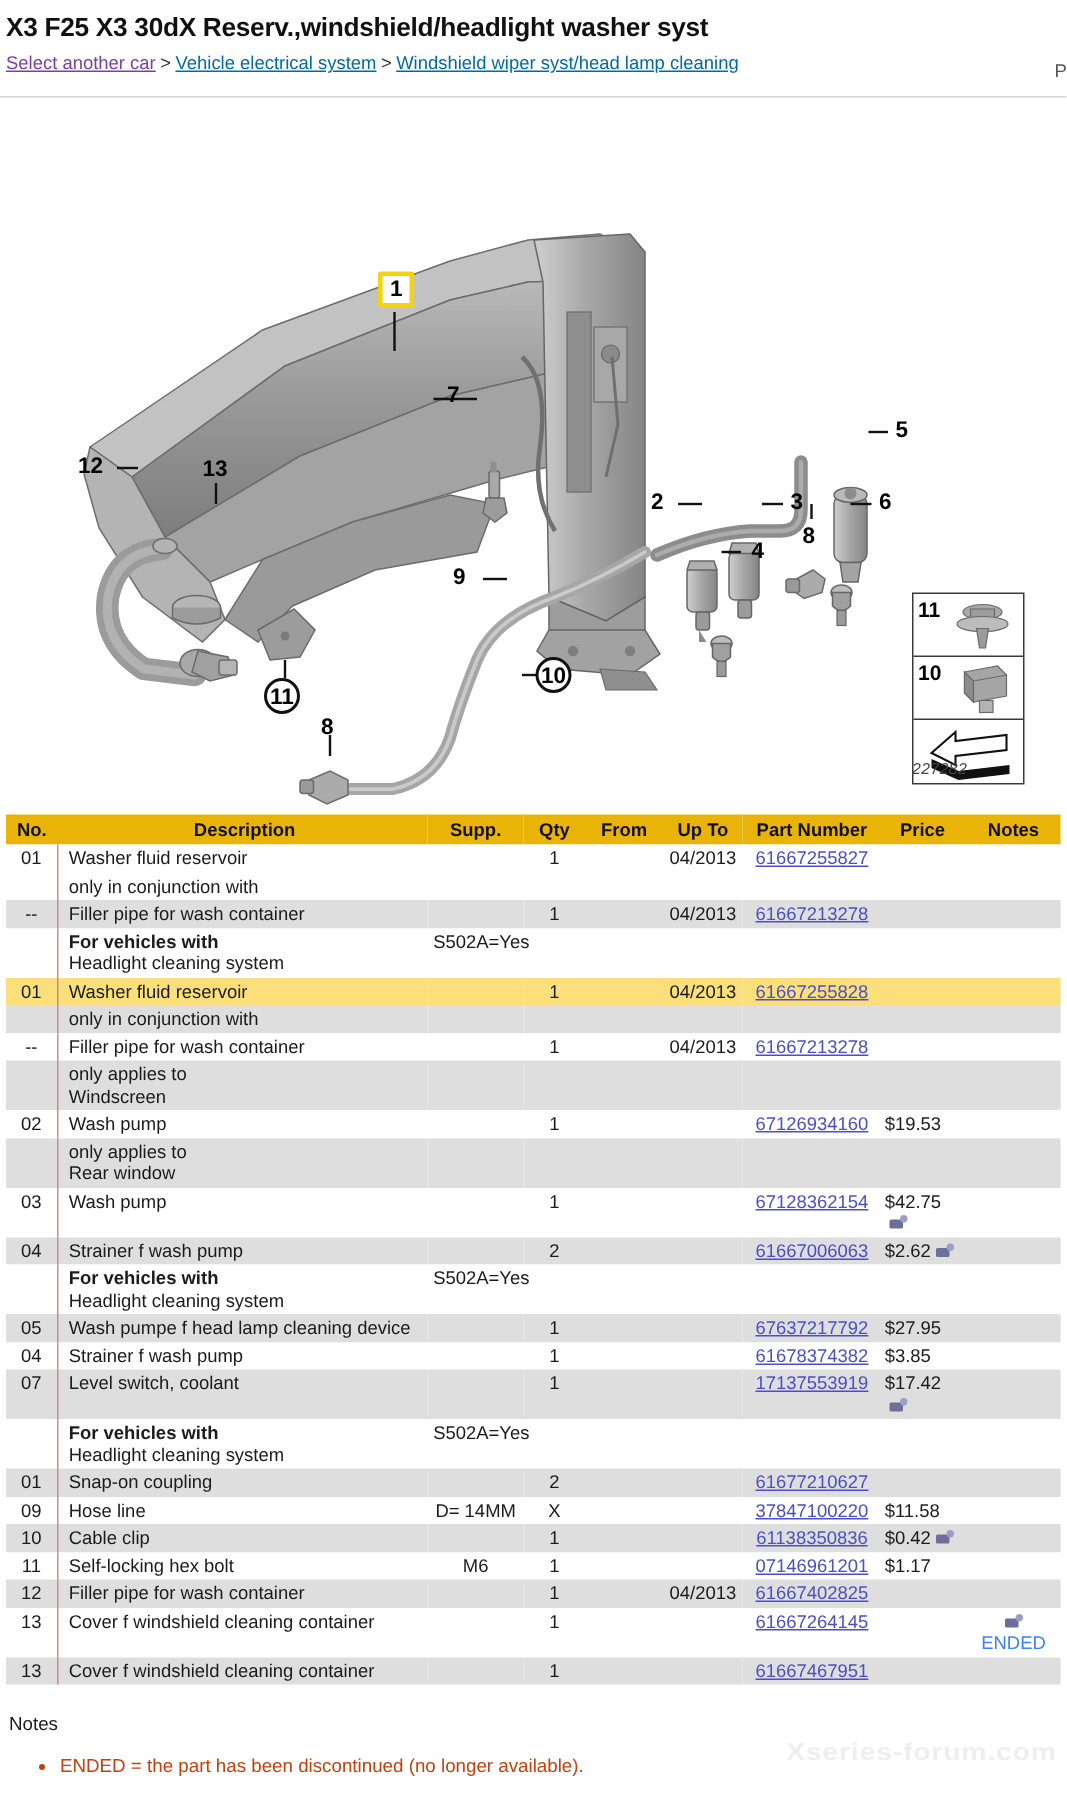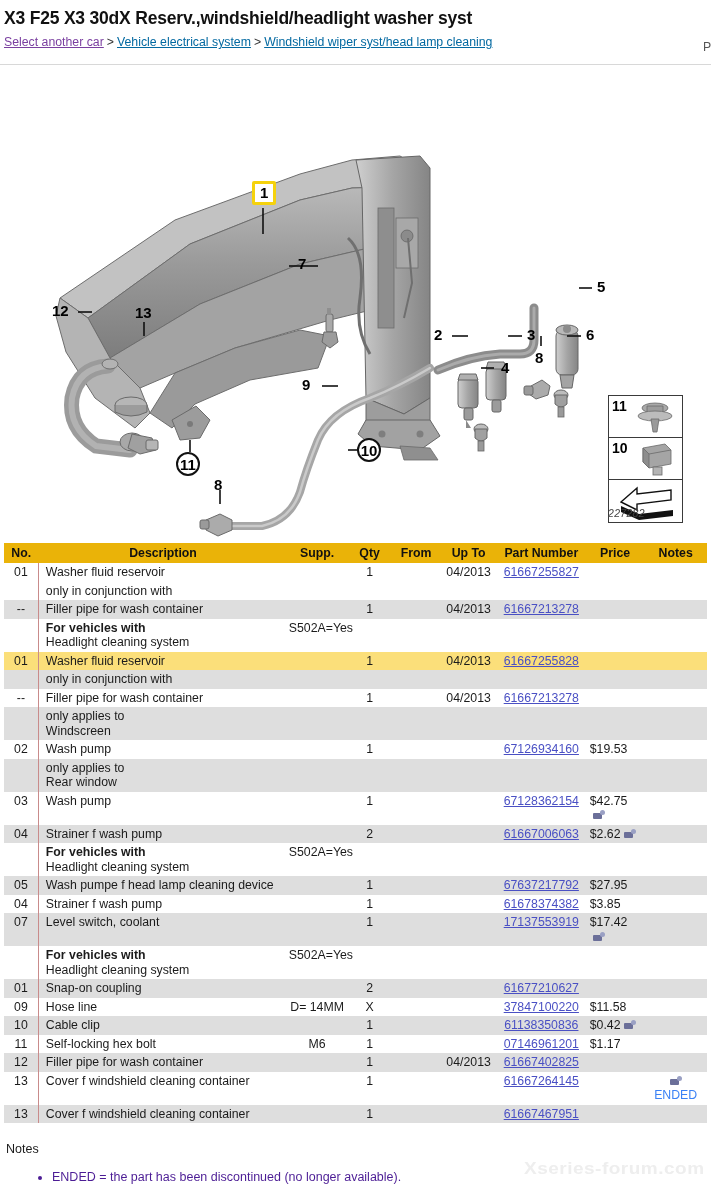--- a/index.html
+++ b/index.html
@@ -187,23 +187,23 @@
     position: absolute;
     left: 6px; top: 1142px;
     width: 700px;
   }
   .notes-title {
     font-size: 12.5px;
     color: #1b1b1b;
     margin-bottom: 13px;
   }
   .notes-list {
-    margin: 12px; padding-left: 34px;
+    margin: 0; padding-left: 34px;
     font-size: 12.5px;
-    color: #4c1d95;
+    color: #c2410c;
   }
   .notes-list li { line-height: 16px; }
 
   .watermark {
     position: absolute;
     left: 524px; top: 1158px;
     font-size: 19px;
     font-weight: bold;
     color: #eeeeee;
     letter-spacing: 0.5px;

